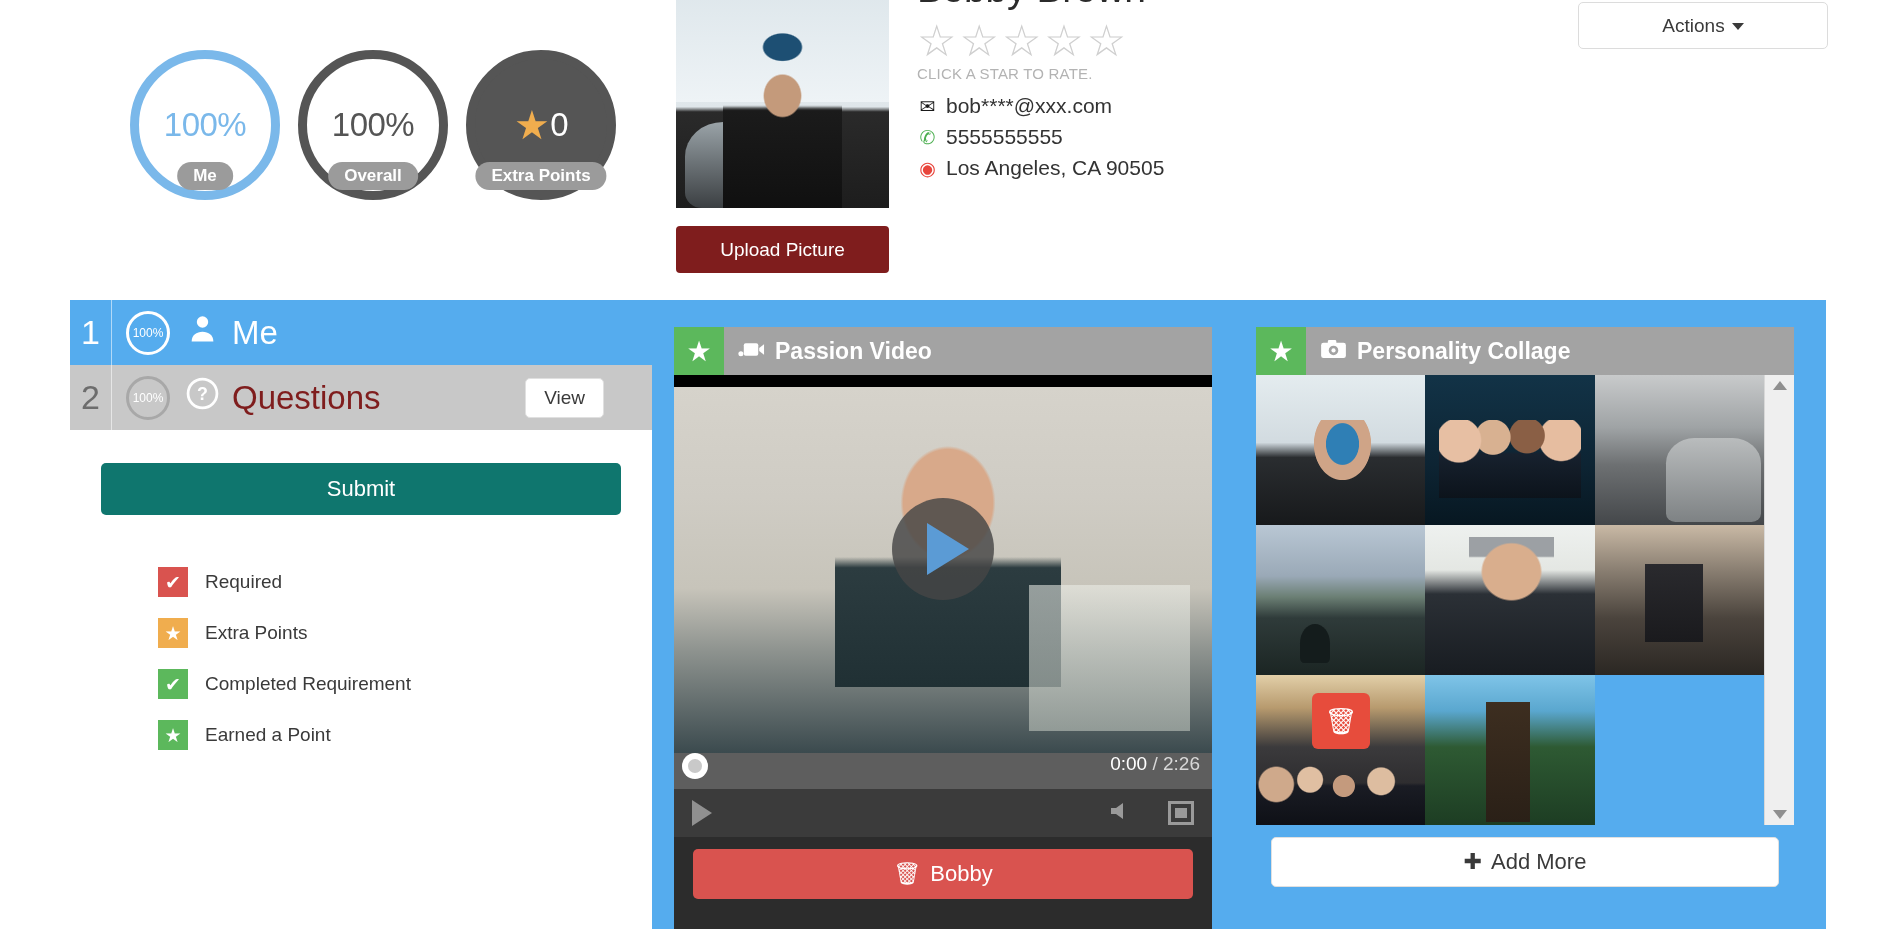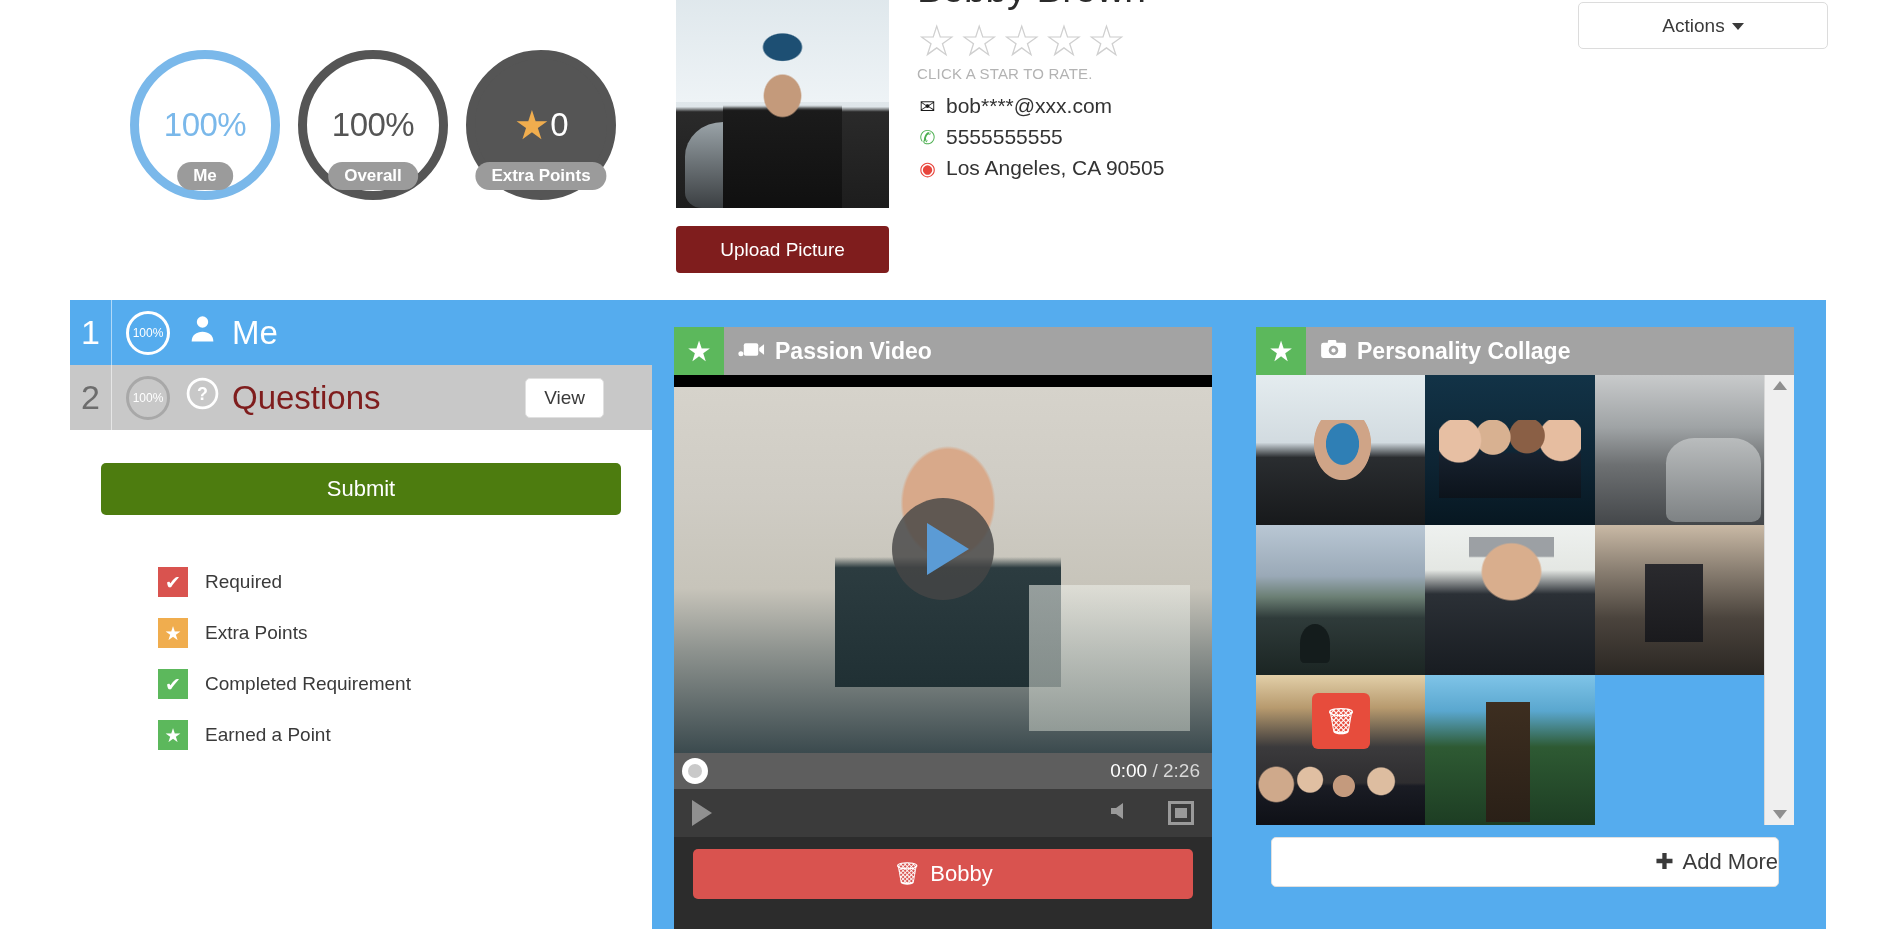--- a/index.html
+++ b/index.html
@@ -129,21 +129,21 @@
   .step.inactive .step-icon { color:#fff; }
   .step-label { font-size: 33px; color:#fff; margin-left: 10px; }
   .step.inactive .step-label { color:#7f1d1d; }
   .view-btn {
     position:absolute; right: 48px; top: 50%; transform: translateY(-50%);
     background:#fff; border:1px solid #e0e0e0; border-radius:5px;
     padding: 8px 18px; font-size: 19px; color:#3a3a3a; cursor:pointer;
   }
   .submit-btn {
     display:block; margin: 33px auto 0; width: 520px; height: 52px;
-    background:#4d7c0f; border:none; border-radius:5px;
+    background:#0f766e; border:none; border-radius:5px;
     color:#fff; font-size: 22px; cursor:pointer;
   }
   .legend { margin: 52px 0 0 88px; }
   .leg-row { display:flex; align-items:center; gap: 17px; margin-bottom: 21px; }
   .leg-box {
     width: 30px; height: 30px; display:flex; align-items:center; justify-content:center;
     color:#fff; font-size: 19px;
   }
   .leg-box.red { background:#d9534f; }
   .leg-box.orange { background:#f0ad4e; }
@@ -178,21 +178,21 @@
     position:absolute; left:50%; top:46%; transform:translate(-50%,-50%);
     width: 102px; height: 102px; border-radius:50%;
     background: rgba(70,70,70,.82);
     display:flex; align-items:center; justify-content:center; cursor:pointer;
   }
   .play-tri {
     width:0;height:0; margin-left: 10px;
     border-top: 26px solid transparent; border-bottom: 26px solid transparent;
     border-left: 42px solid #5b9bd5;
   }
-  .seekbar { height: 36px; background:#5e5e5e; display:flex; align-items:center; position:relative; }
+  .seekbar { height: 36px; background:#5e5e5e; display:flex; align-items:flex-start; position:relative; }
   .seek-knob { width: 26px; height: 26px; border-radius:50%; background:#fff; margin-left: 8px; display:flex; align-items:center; justify-content:center; cursor:pointer; }
   .seek-knob i { width: 14px; height:14px; border-radius:50%; background:#c9c9c9; display:block; }
   .times { position:absolute; right: 12px; font-size: 19px; color:#d8d8d8; }
   .times b { color:#fff; font-weight: normal; }
   .ctrlbar { height: 48px; background:#3b3b3b; display:flex; align-items:center; padding: 0 18px; }
   .ctrl-play { width:0;height:0; border-top: 13px solid transparent; border-bottom: 13px solid transparent; border-left: 20px solid #909090; cursor:pointer; }
   .ctrl-right { margin-left:auto; display:flex; align-items:center; gap: 34px; }
   .ico-vol { color:#9a9a9a; font-size: 26px; cursor:pointer; }
   .ico-full { width: 26px; height: 24px; border: 3px solid #9a9a9a; position:relative; cursor:pointer; }
   .ico-full::after { content:""; position:absolute; inset:4px; background:#9a9a9a; }
@@ -250,21 +250,21 @@
     width: 30px; background:#efefef; border-left:1px solid #d8d8d8;
     display:flex; flex-direction:column; justify-content:space-between; align-items:center;
     padding: 6px 0; cursor:pointer;
   }
   .sc-up, .sc-dn { width:0;height:0; border-left:7px solid transparent; border-right:7px solid transparent; cursor:pointer; }
   .sc-up { border-bottom: 9px solid #8f8f8f; }
   .sc-dn { border-top: 9px solid #8f8f8f; }
   .addmore-btn {
     display:block; margin: 12px auto 0; width: 508px; height: 50px;
     background:#fff; border:1px solid #e0e0e0; border-radius:5px;
-    font-size: 22px; color:#3a3a3a; cursor:pointer;text-align:right;
+    font-size: 22px; color:#3a3a3a; cursor:pointer;
   }
   .bicon { margin-right: 9px; }
 </style>
 </head>
 <body>
 
 <div class="page">
 
   <div class="top">
 

